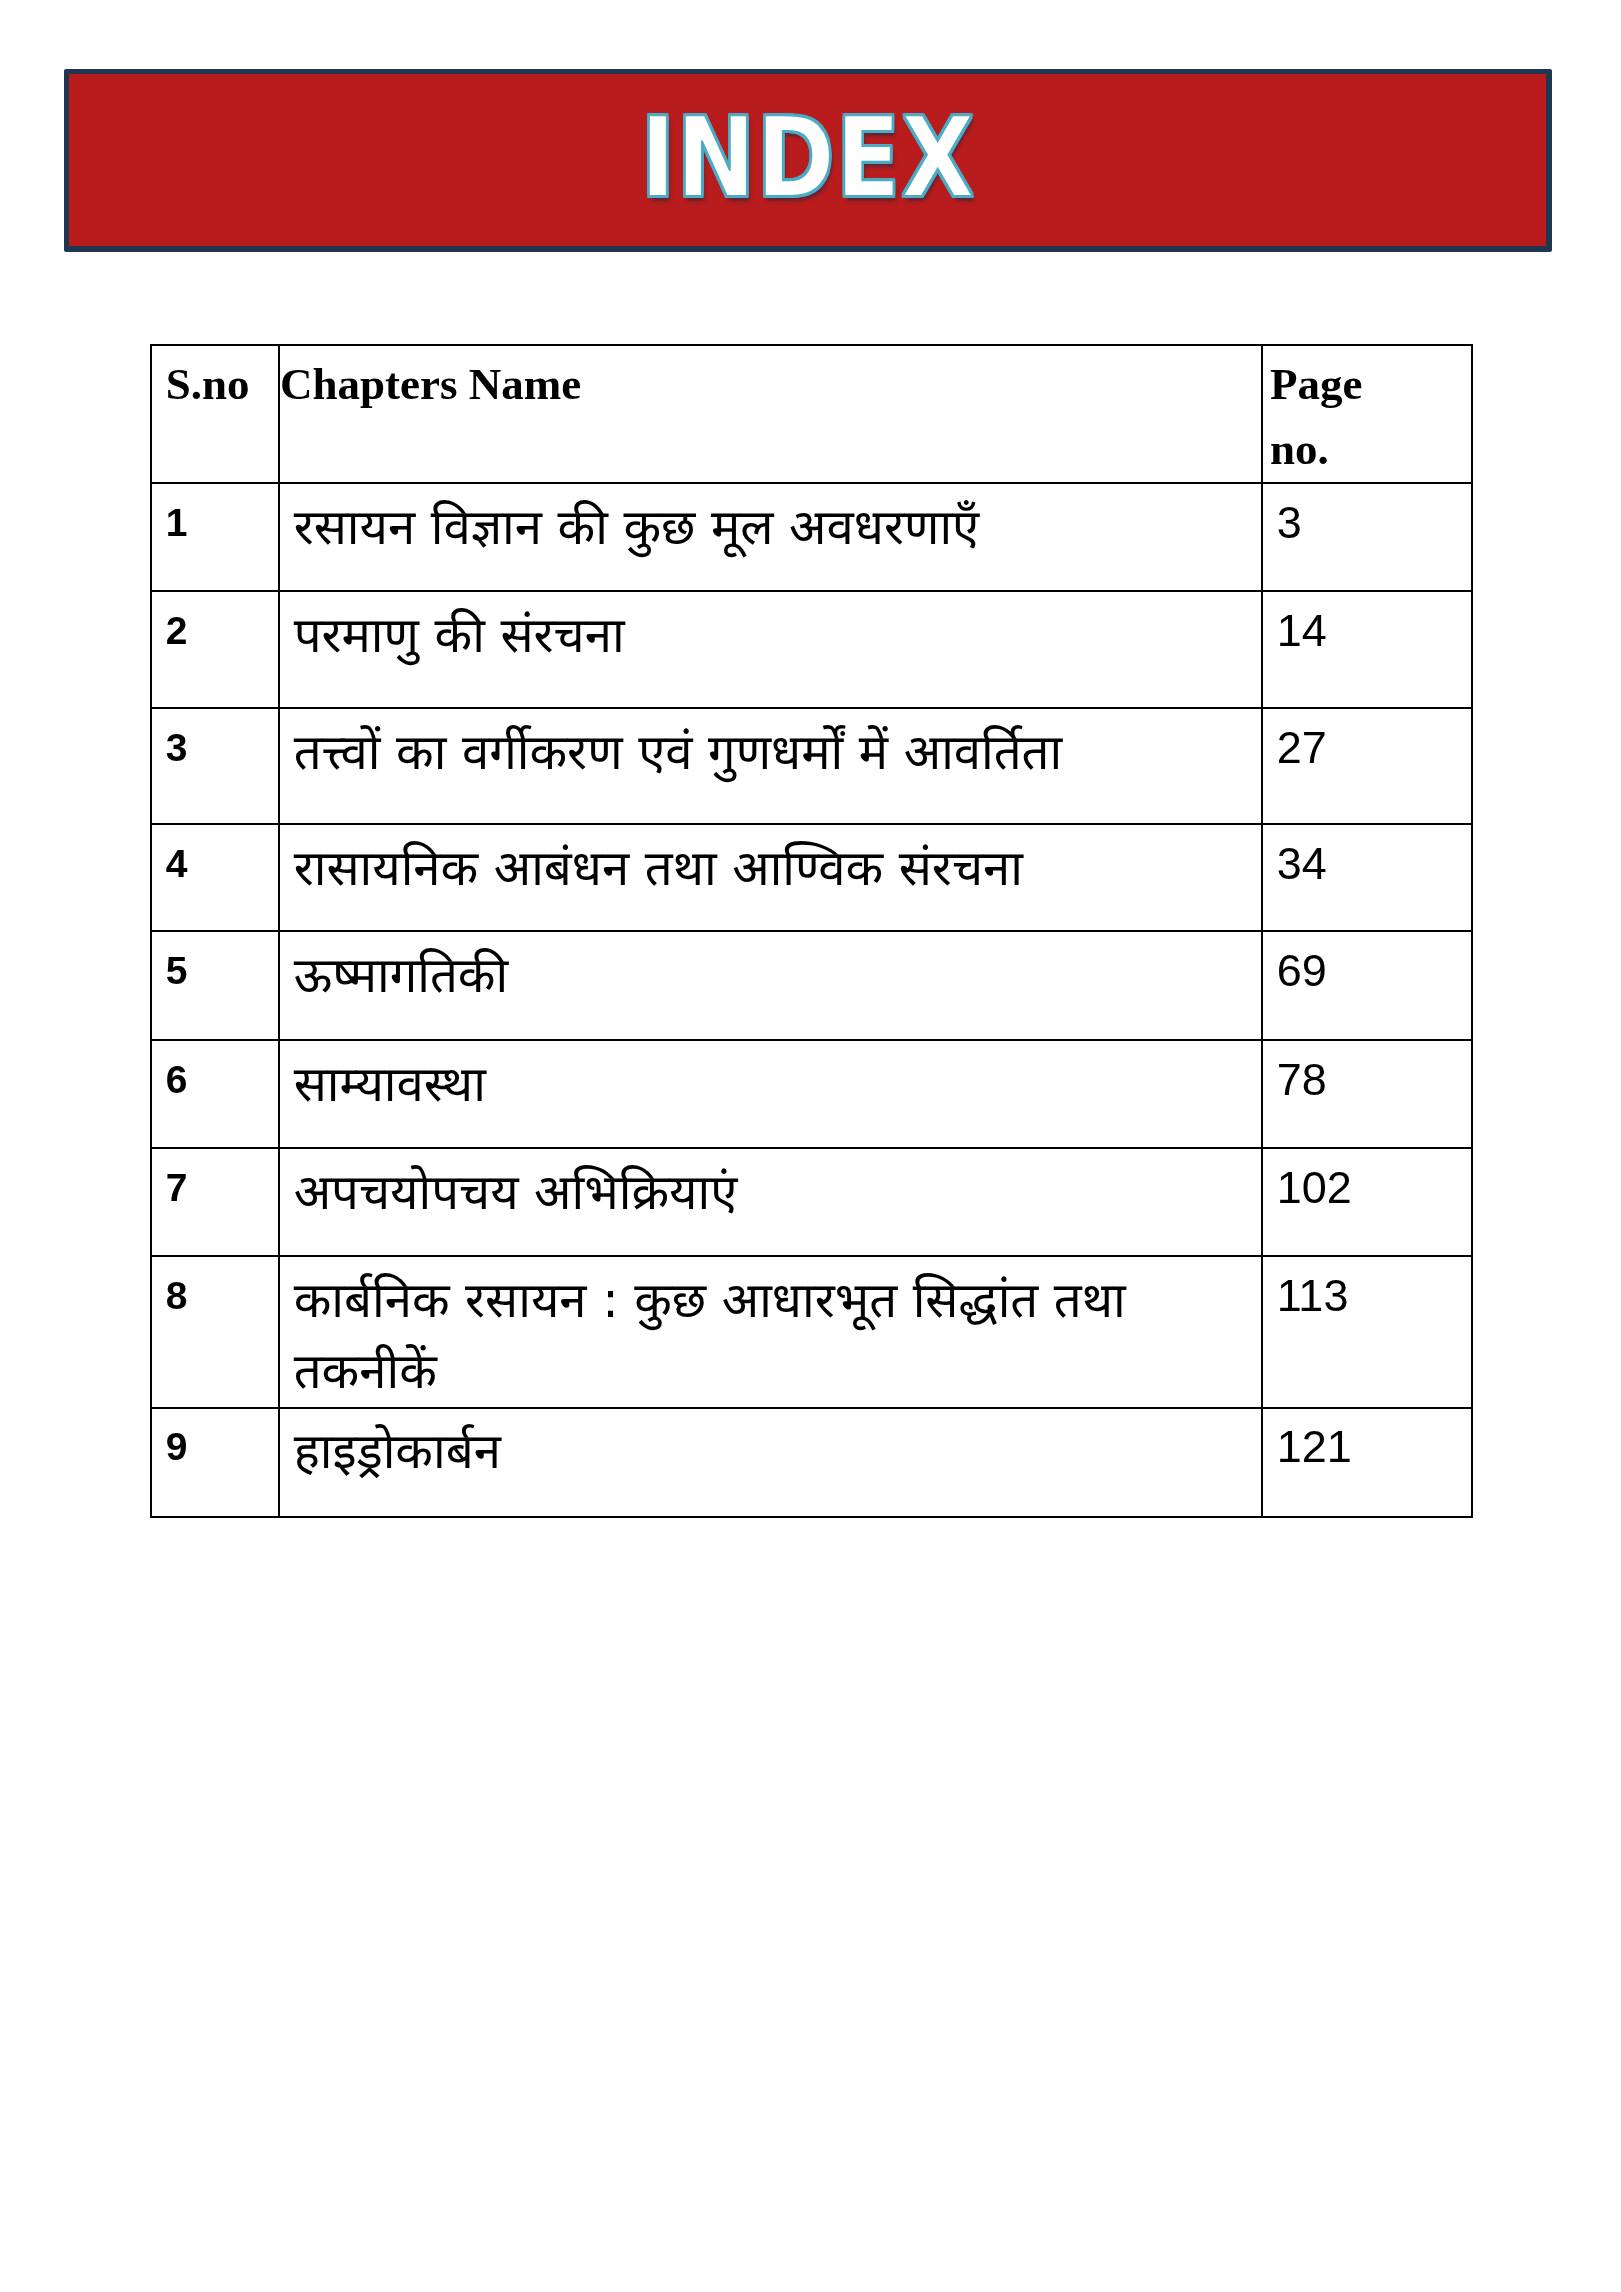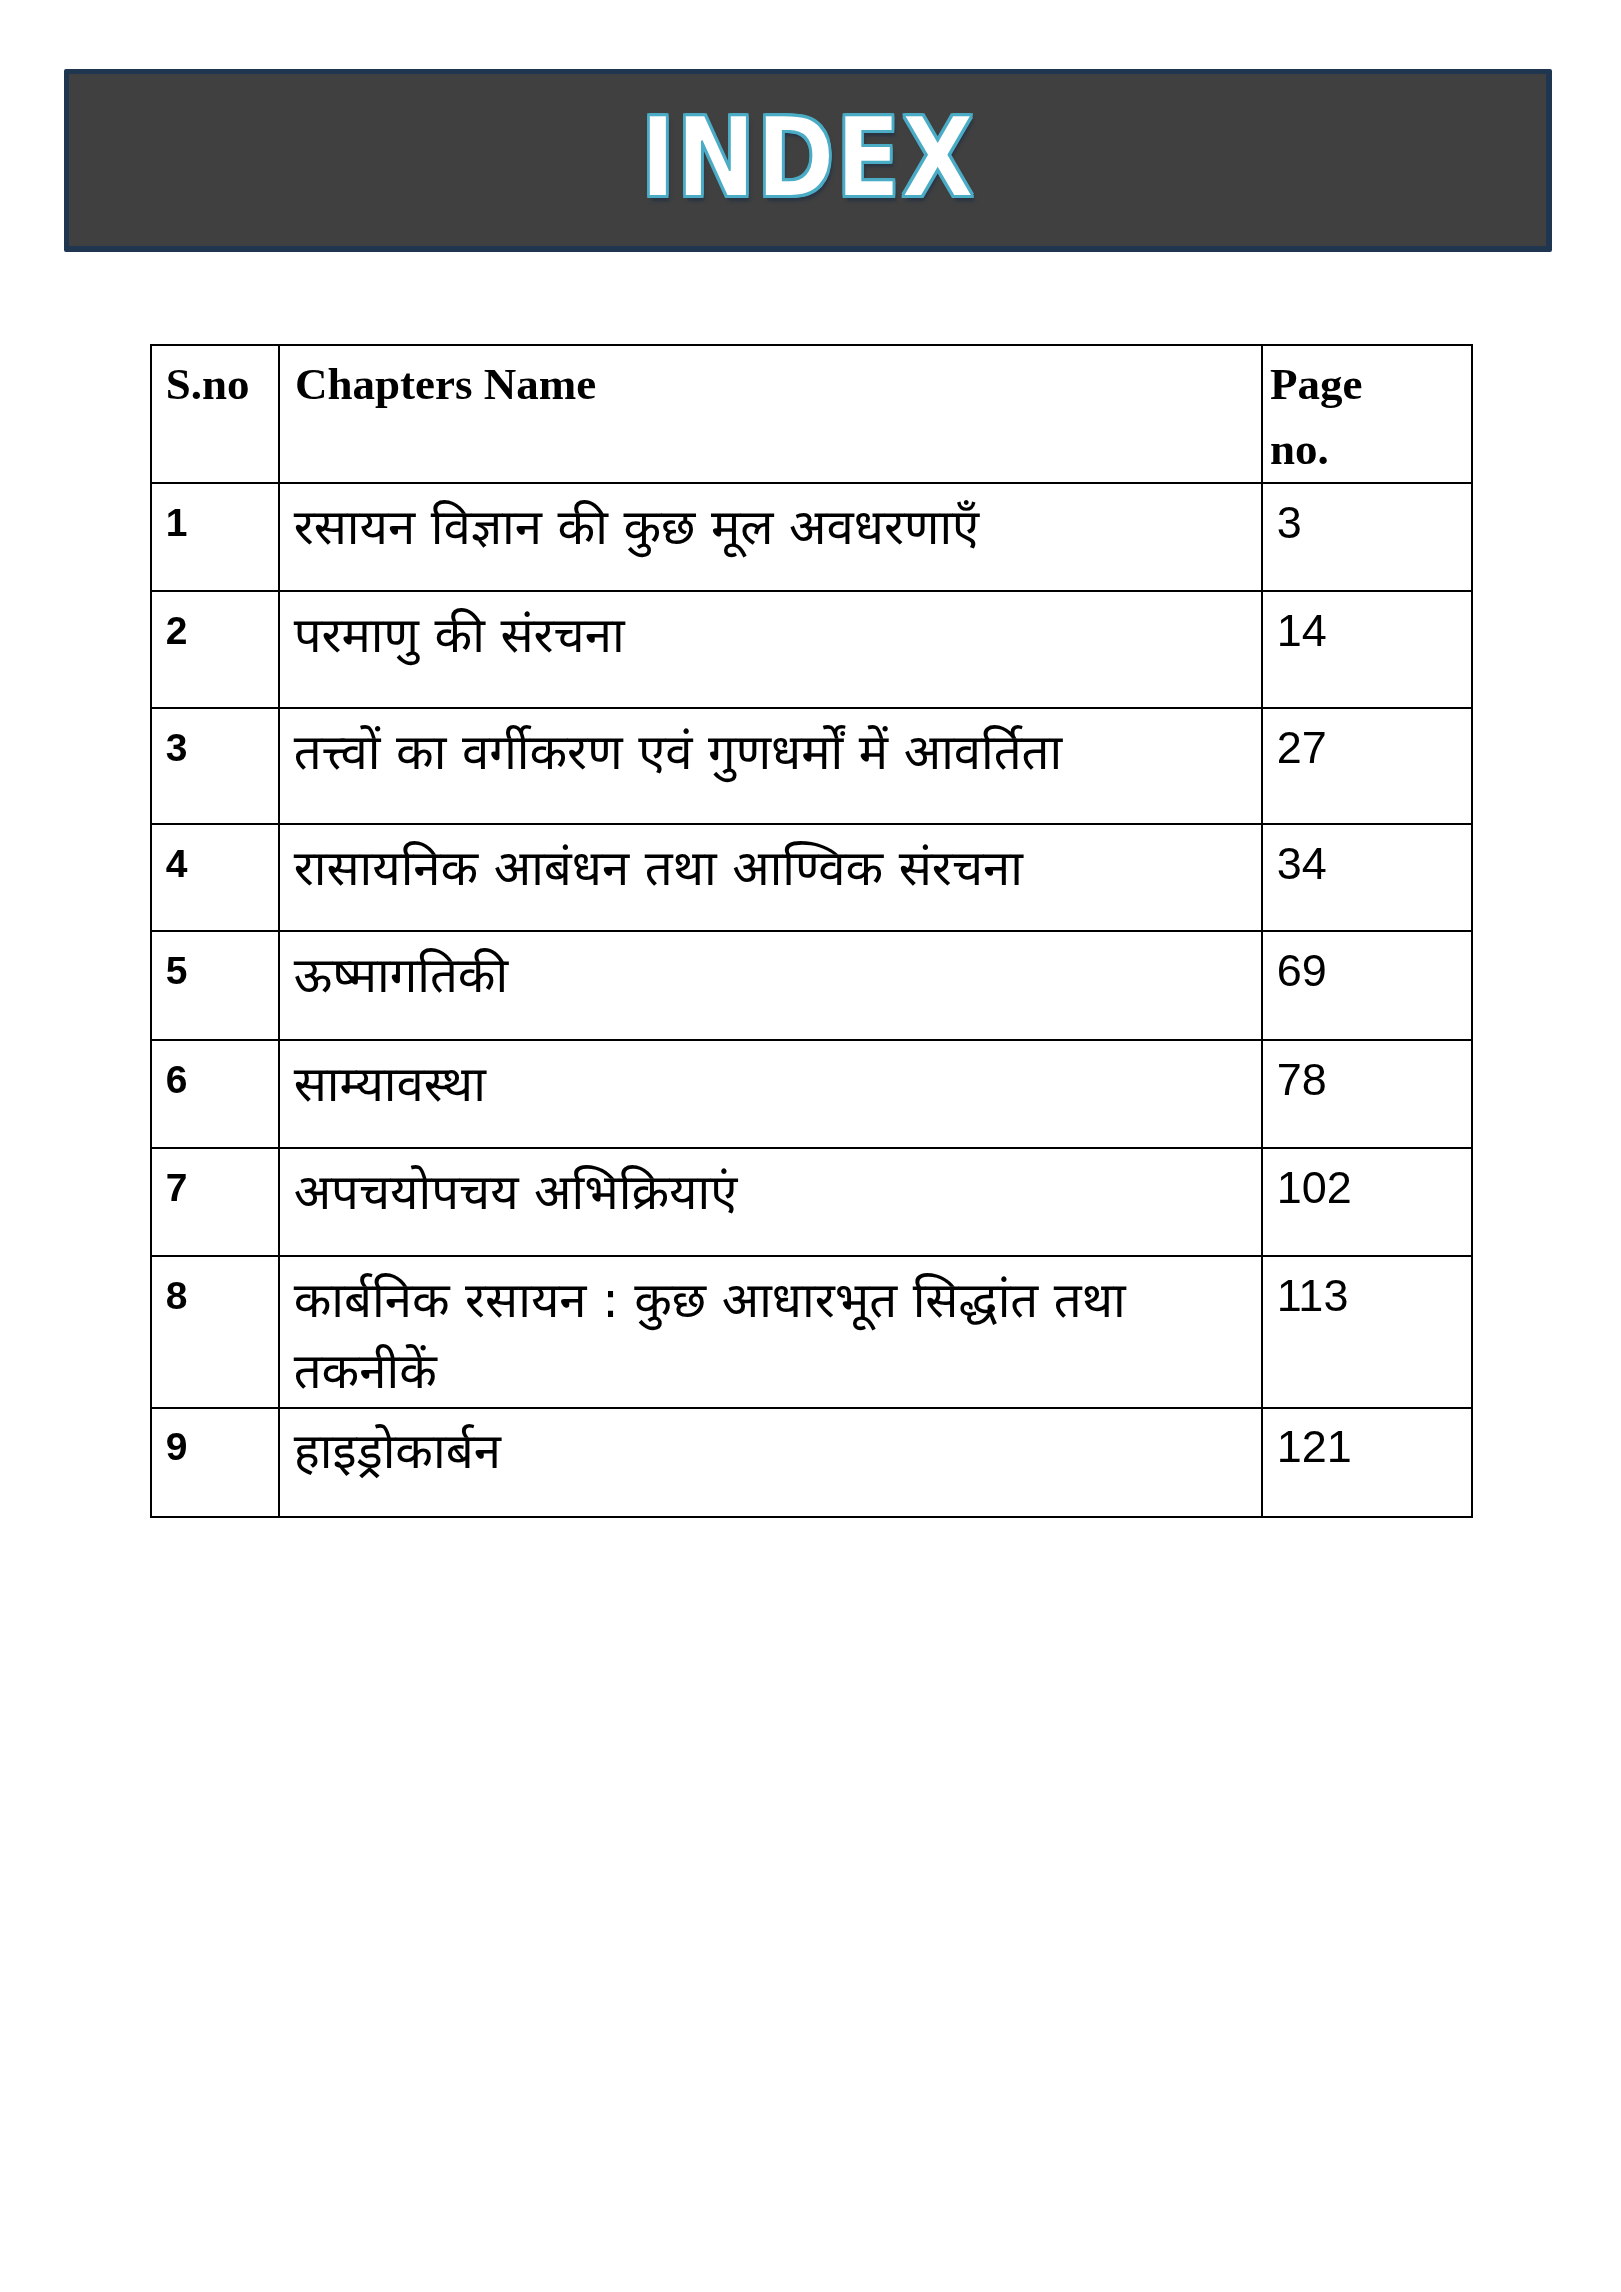--- a/index.html
+++ b/index.html
@@ -15,21 +15,21 @@
       font-family: "Liberation Sans", "DejaVu Sans", sans-serif;
       color: #000;
     }
     .banner {
       position: absolute;
       left: 64px;
       top: 69px;
       width: 1488px;
       height: 183px;
       box-sizing: border-box;
-      background: #404040;
+      background: #b91c1c;
       border-top: 5.9px solid #1f3550;
       border-left: 5.9px solid #1f3550;
       border-right: 6.9px solid #1f3550;
       border-bottom: 6.9px solid #1f3550;
       border-radius: 2px;
       display: flex;
       align-items: center;
       justify-content: center;
     }
     .banner-title {
@@ -68,21 +68,21 @@
     .col-page { width: 210px; }
 
     .hdr th {
       height: 134px;
       font-family: Liberation Serif, serif;
       font-weight: bold;
       font-size: 45px;
       line-height: 65px;
     }
     .hdr th .cell { padding: 5.9px 0 0 13.7px; }
-    .hdr th.col-name .cell { padding-left: 15px; }
+    .hdr th.col-name .cell { padding-left: 0; }
     .hdr th.col-page .cell { padding-left: 7px; width: 147px; }
 
     .row td { font-size: 45px; }
     .sno-cell .cell {
       font-family: "Liberation Sans", "DejaVu Sans", sans-serif;
       font-weight: bold;
       font-size: 39px;
       padding: 15.7px 0 0 13.7px;
       line-height: 1.2;
     }

